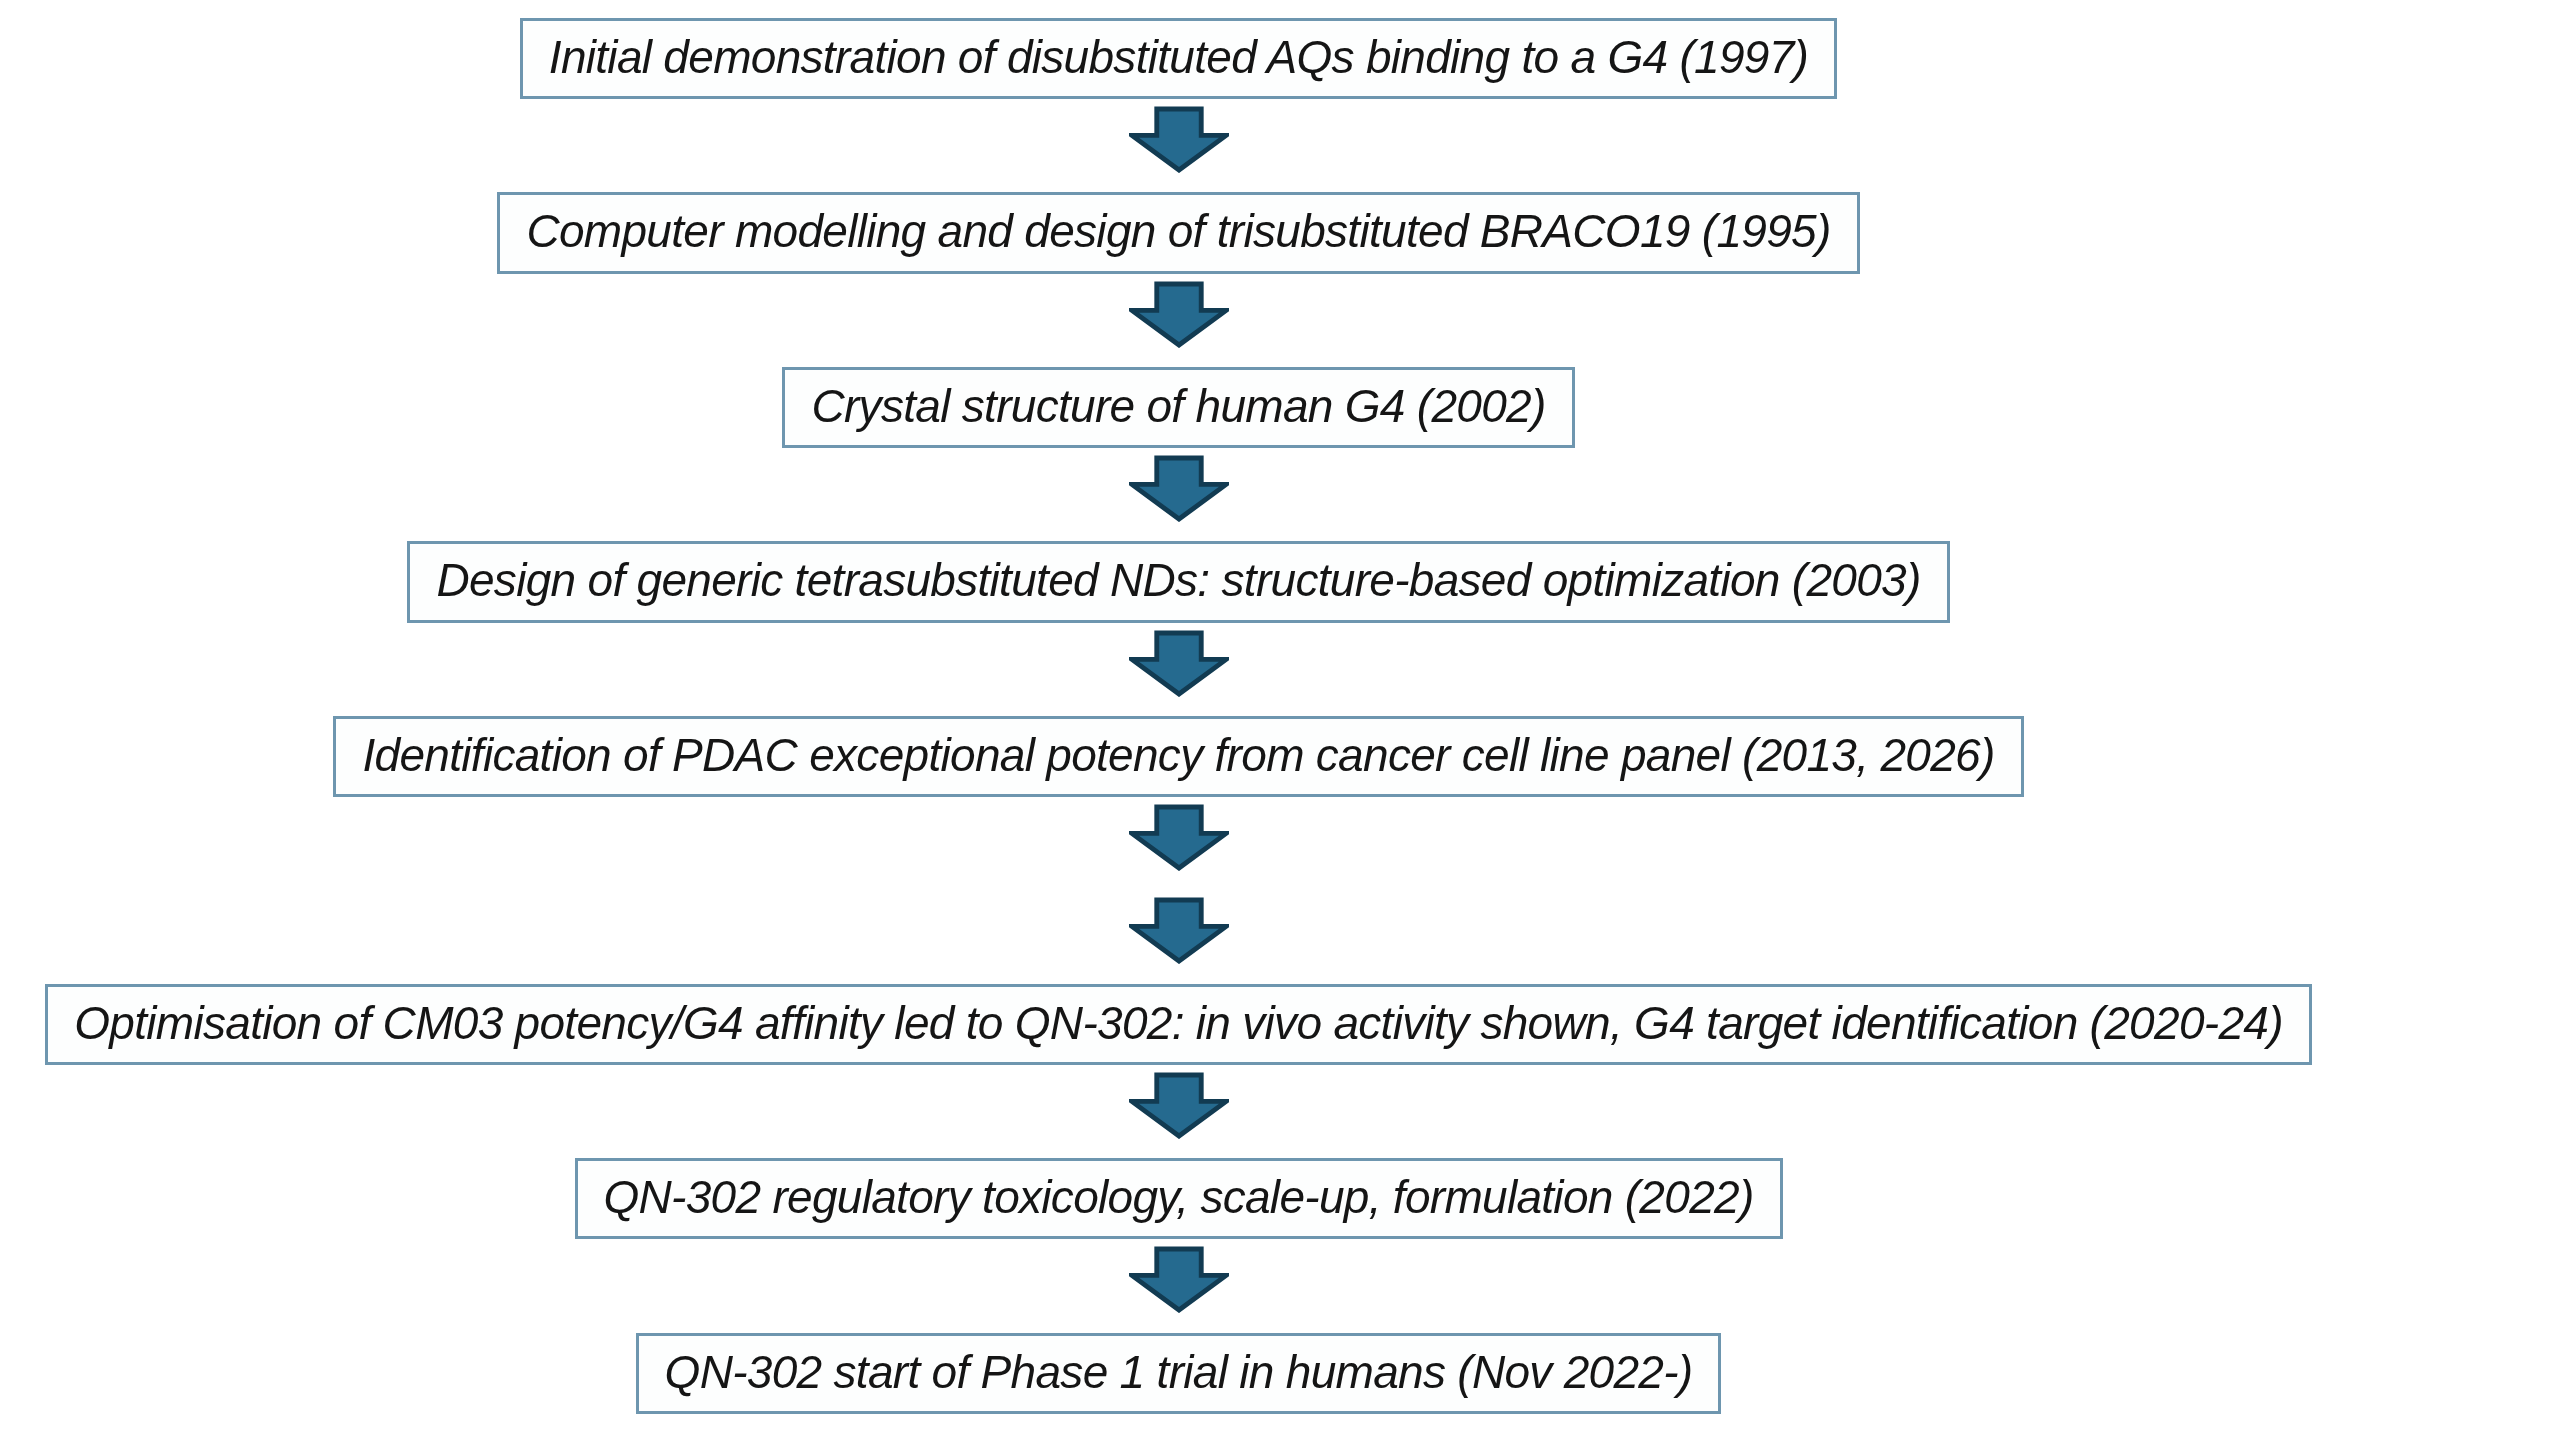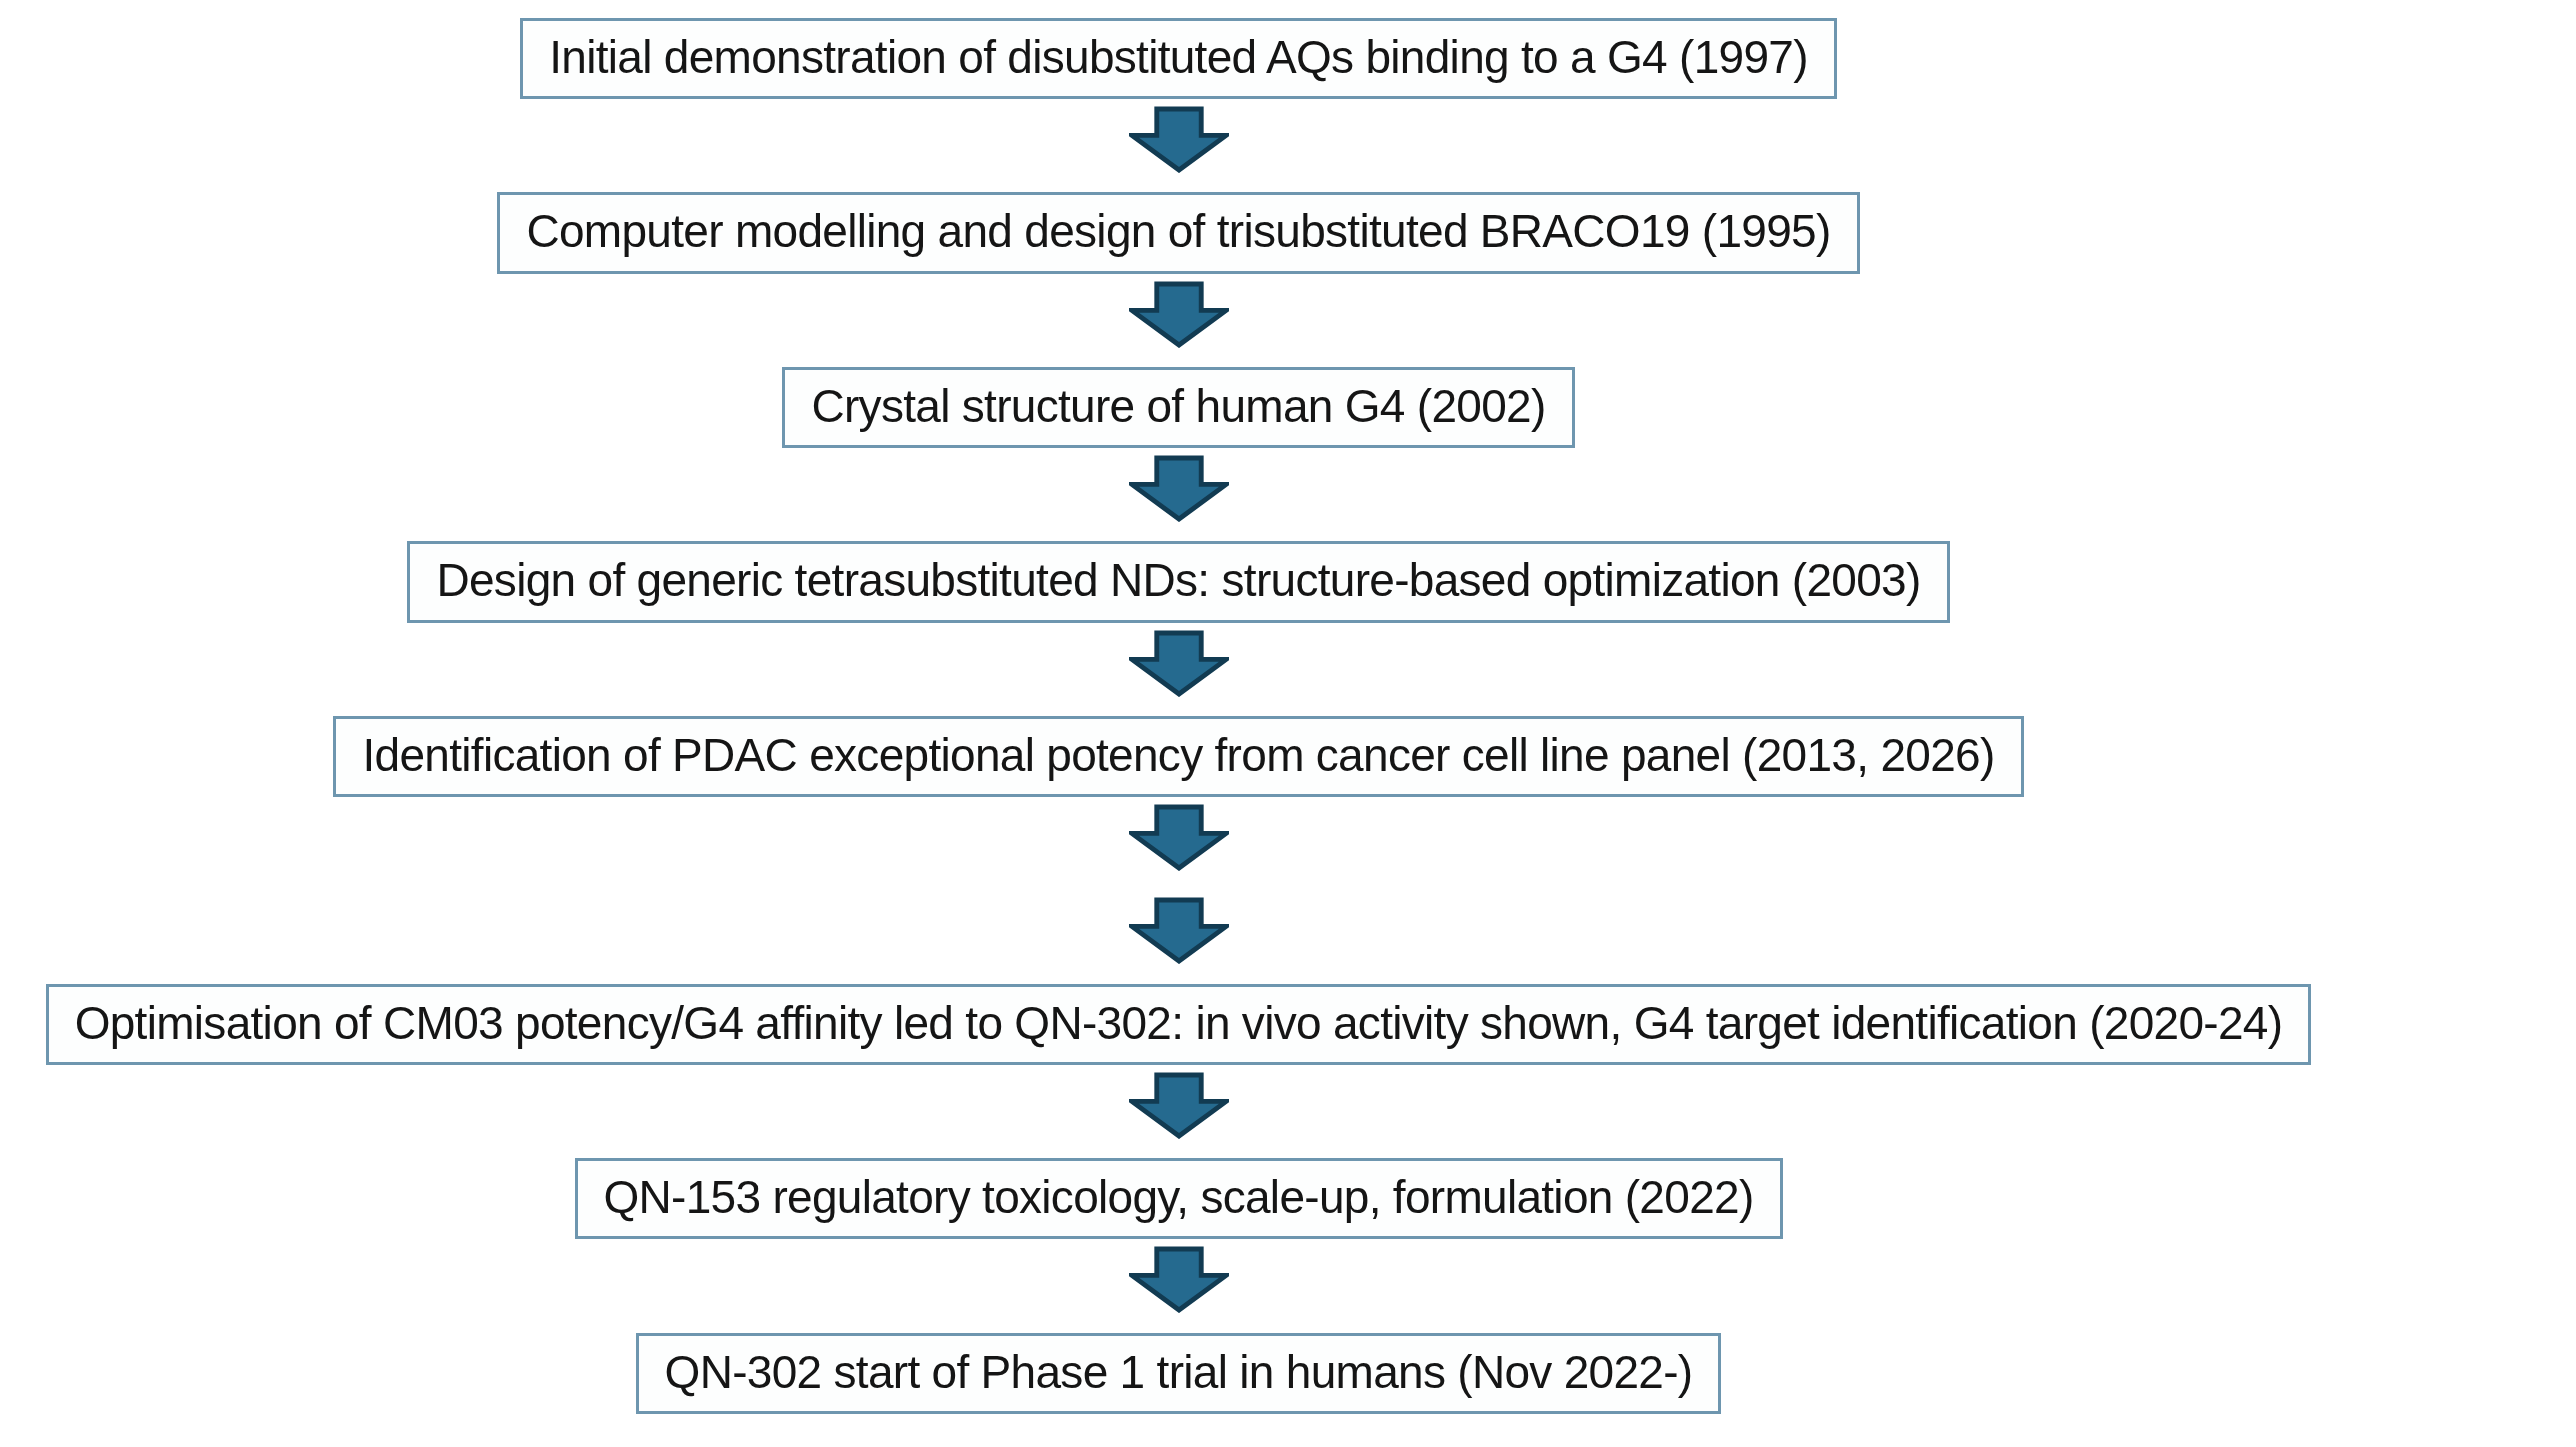--- a/index.html
+++ b/index.html
@@ -24,20 +24,21 @@
     border: 3.5px solid #6e96af;
     background: #fdfefe;
     padding: 7px 26px 8.3px 26px;
     font-size: 46px;
     letter-spacing: -0.7px;
     line-height: 1.3;
     color: #151515;
     white-space: nowrap;
     text-align: center;
     flex: 0 0 auto;
+    font-style: italic;
   }
   .arrow-wrap {
     flex: 0 0 auto;
     height: 67px;
     margin: 7px 0 19.4px 0;
     display: flex;
     justify-content: center;
   }
   .arrow-wrap svg { display: block; }
 </style>
@@ -107,21 +108,21 @@
     <span>Optimisation of CM03 potency/G4 affinity led to QN-302: in vivo activity shown, G4 target identification (2020-24)</span>
   </div>
 
   <div class="arrow-wrap">
     <svg width="100" height="67" viewBox="0 0 144 96">
         <polygon points="40,4 104,4 104,42 140,42 72,92 4,42 40,42" fill="#256a8f" stroke="#123b52" stroke-width="7" stroke-linejoin="miter"></polygon>
       </svg>
   </div>
 
   <div class="step-box">
-    <span>QN-153 regulatory toxicology, scale-up, formulation (2022)</span>
+    <span>QN-302 regulatory toxicology, scale-up, formulation (2022)</span>
   </div>
 
   <div class="arrow-wrap">
     <svg width="100" height="67" viewBox="0 0 144 96">
         <polygon points="40,4 104,4 104,42 140,42 72,92 4,42 40,42" fill="#256a8f" stroke="#123b52" stroke-width="7" stroke-linejoin="miter"></polygon>
       </svg>
   </div>
 
   <div class="step-box">
     <span>QN-302 start of Phase 1 trial in humans (Nov 2022-)</span>

